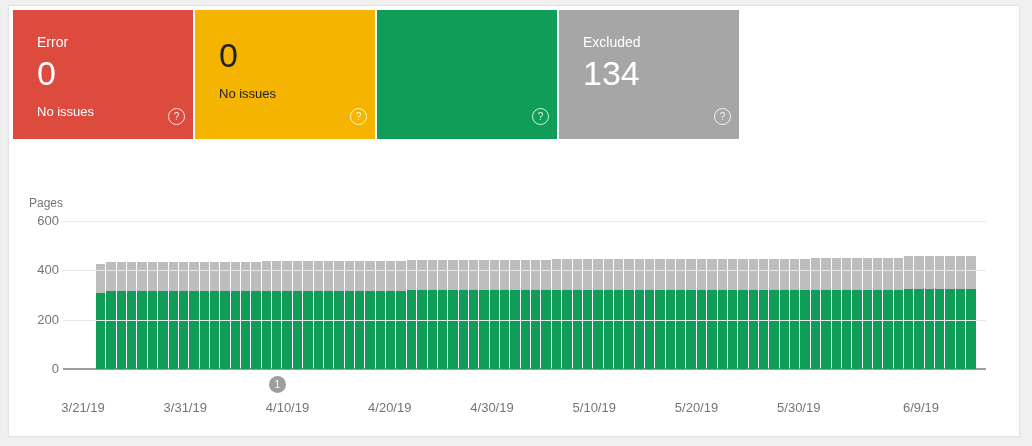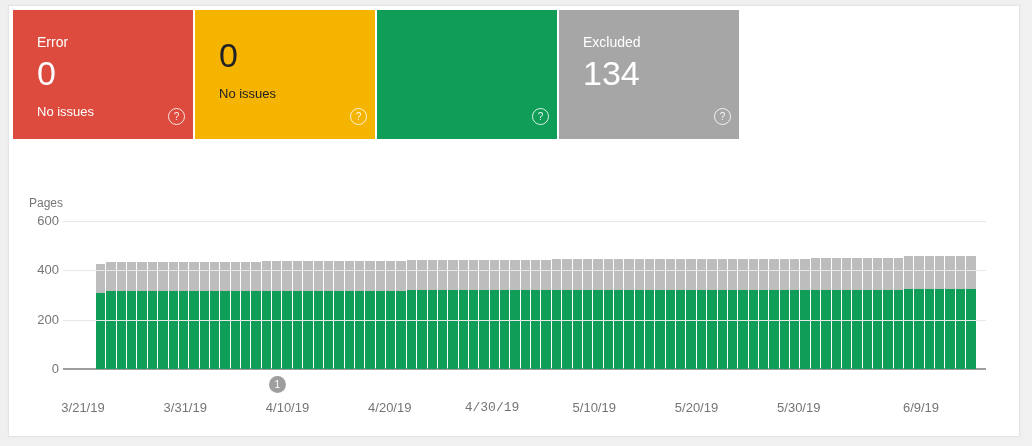--- a/index.html
+++ b/index.html
@@ -360,19 +360,19 @@
     </div>
 
 <div class="ytick" style="left: 16px; top: 355px;">0</div>
     <div class="ytick" style="left: 16px; top: 305.667px;">200</div>
     <div class="ytick" style="left: 16px; top: 256.333px;">400</div>
     <div class="ytick" style="left: 16px; top: 207px;">600</div>
     <div class="xtick" style="left: 74px;">3/21/19</div>
     <div class="xtick" style="left: 176.25px;">3/31/19</div>
     <div class="xtick" style="left: 278.5px;">4/10/19</div>
     <div class="xtick" style="left: 380.75px;">4/20/19</div>
-    <div class="xtick" style="left: 483px; font-family: Liberation Mono, monospace;">4/30/19</div>
+    <div class="xtick" style="left: 483px;">4/30/19</div>
     <div class="xtick" style="left: 585.25px;">5/10/19</div>
     <div class="xtick" style="left: 687.5px;">5/20/19</div>
     <div class="xtick" style="left: 789.75px;">5/30/19</div>
     <div class="xtick" style="left: 912px;">6/9/19</div>
     <div class="marker" style="left: 259.775px; top: 370px;">1</div>
   </div>
 
 </body></html>

